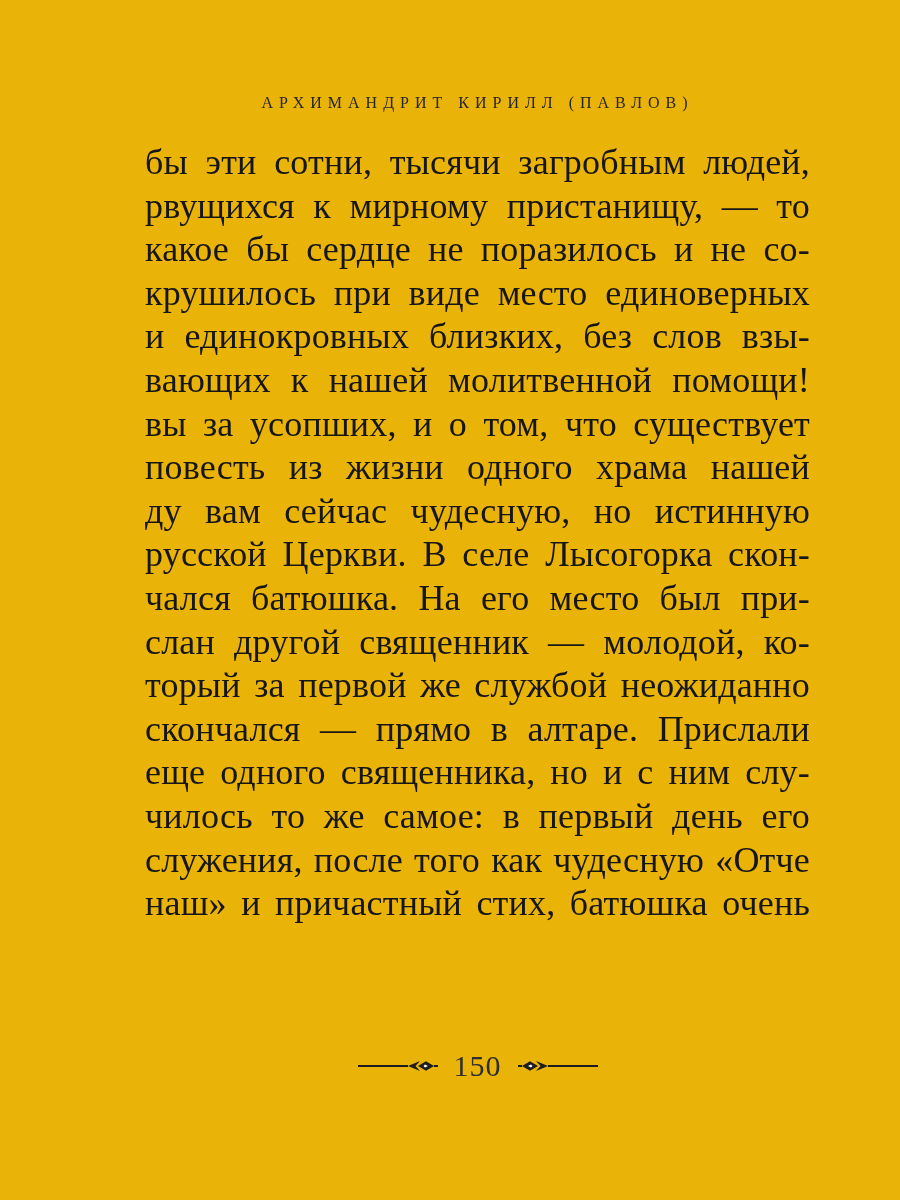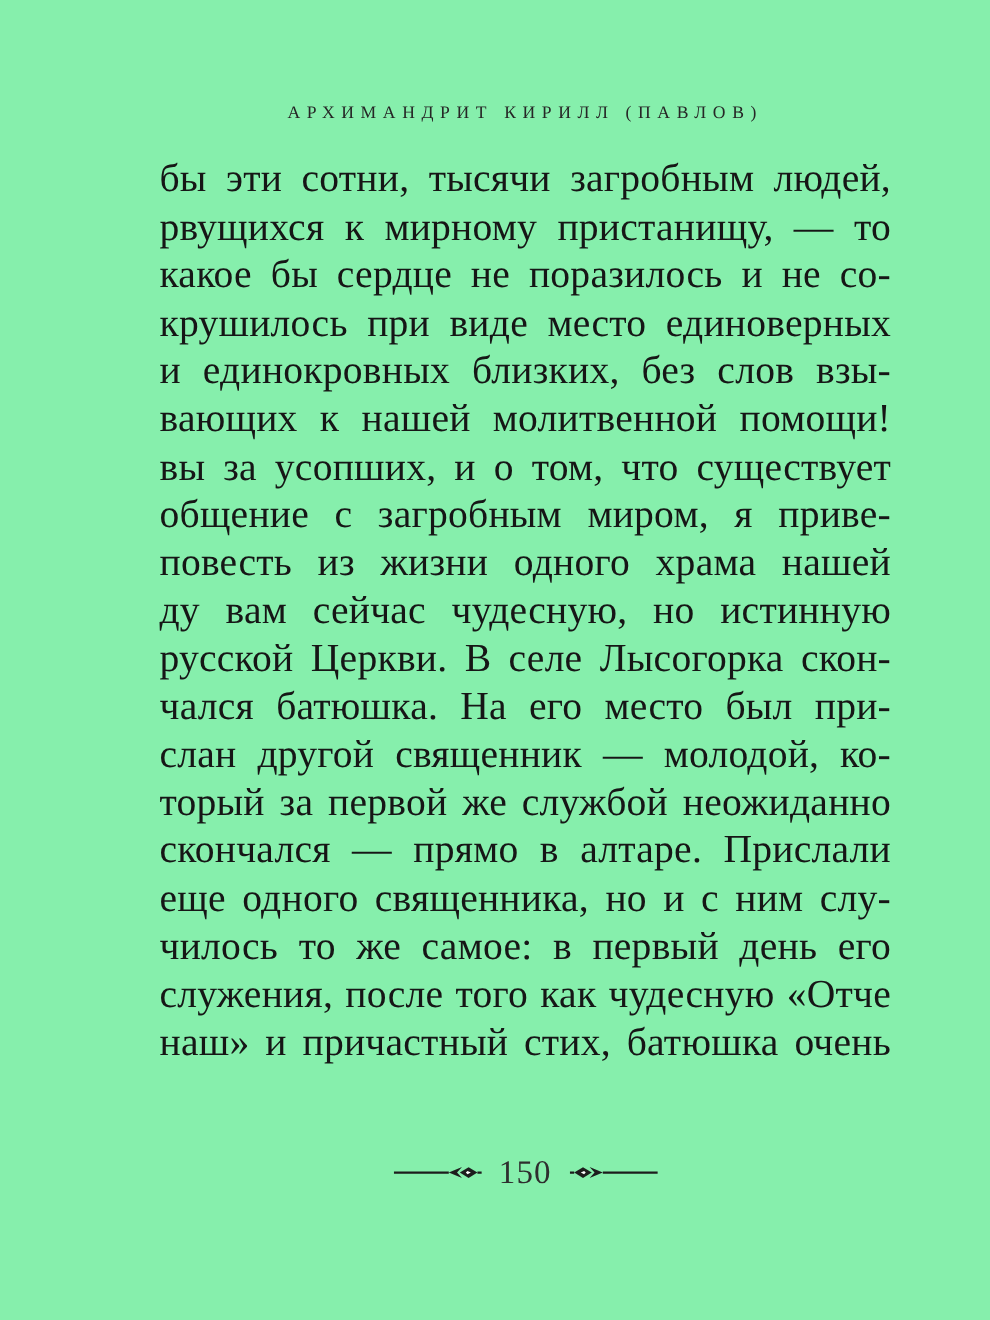--- a/index.html
+++ b/index.html
@@ -4,21 +4,21 @@
 <style>
   html, body {
     margin: 0;
     padding: 0;
     background: #ffffff;
   }
   .page {
     position: relative;
     width: 900px;
     height: 1200px;
-    background: #86efac;
+    background: #eab308;
     overflow: hidden;
     font-family: "Liberation Serif", serif;
     color: #141414;
   }
   .content {
     position: absolute;
     left: 145px;
     top: 0;
     width: 665px;
   }
@@ -88,21 +88,20 @@
     <div class="running-head">АРХИМАНДРИТ КИРИЛЛ (ПАВЛОВ)</div>
 
     <div class="body-text">
       <div class="line">бы эти сотни, тысячи загробным людей,</div>
       <div class="line">рвущихся к мирному пристанищу, — то</div>
       <div class="line">какое бы сердце не поразилось и не со-</div>
       <div class="line">крушилось при виде место единоверных</div>
       <div class="line">и единокровных близких, без слов взы-</div>
       <div class="line">вающих к нашей молитвенной помощи!</div>
       <div class="line">вы за усопших, и о том, что существует</div>
-      <div class="line">общение с загробным миром, я приве-</div>
       <div class="line">повесть из жизни одного храма нашей</div>
       <div class="line">ду вам сейчас чудесную, но истинную</div>
       <div class="line">русской Церкви. В селе Лысогорка скон-</div>
       <div class="line">чался батюшка. На его место был при-</div>
       <div class="line">слан другой священник — молодой, ко-</div>
       <div class="line">торый за первой же службой неожиданно</div>
       <div class="line">скончался — прямо в алтаре. Прислали</div>
       <div class="line">еще одного священника, но и с ним слу-</div>
       <div class="line">чилось то же самое: в первый день его</div>
       <div class="line">служения, после того как чудесную «Отче</div>

